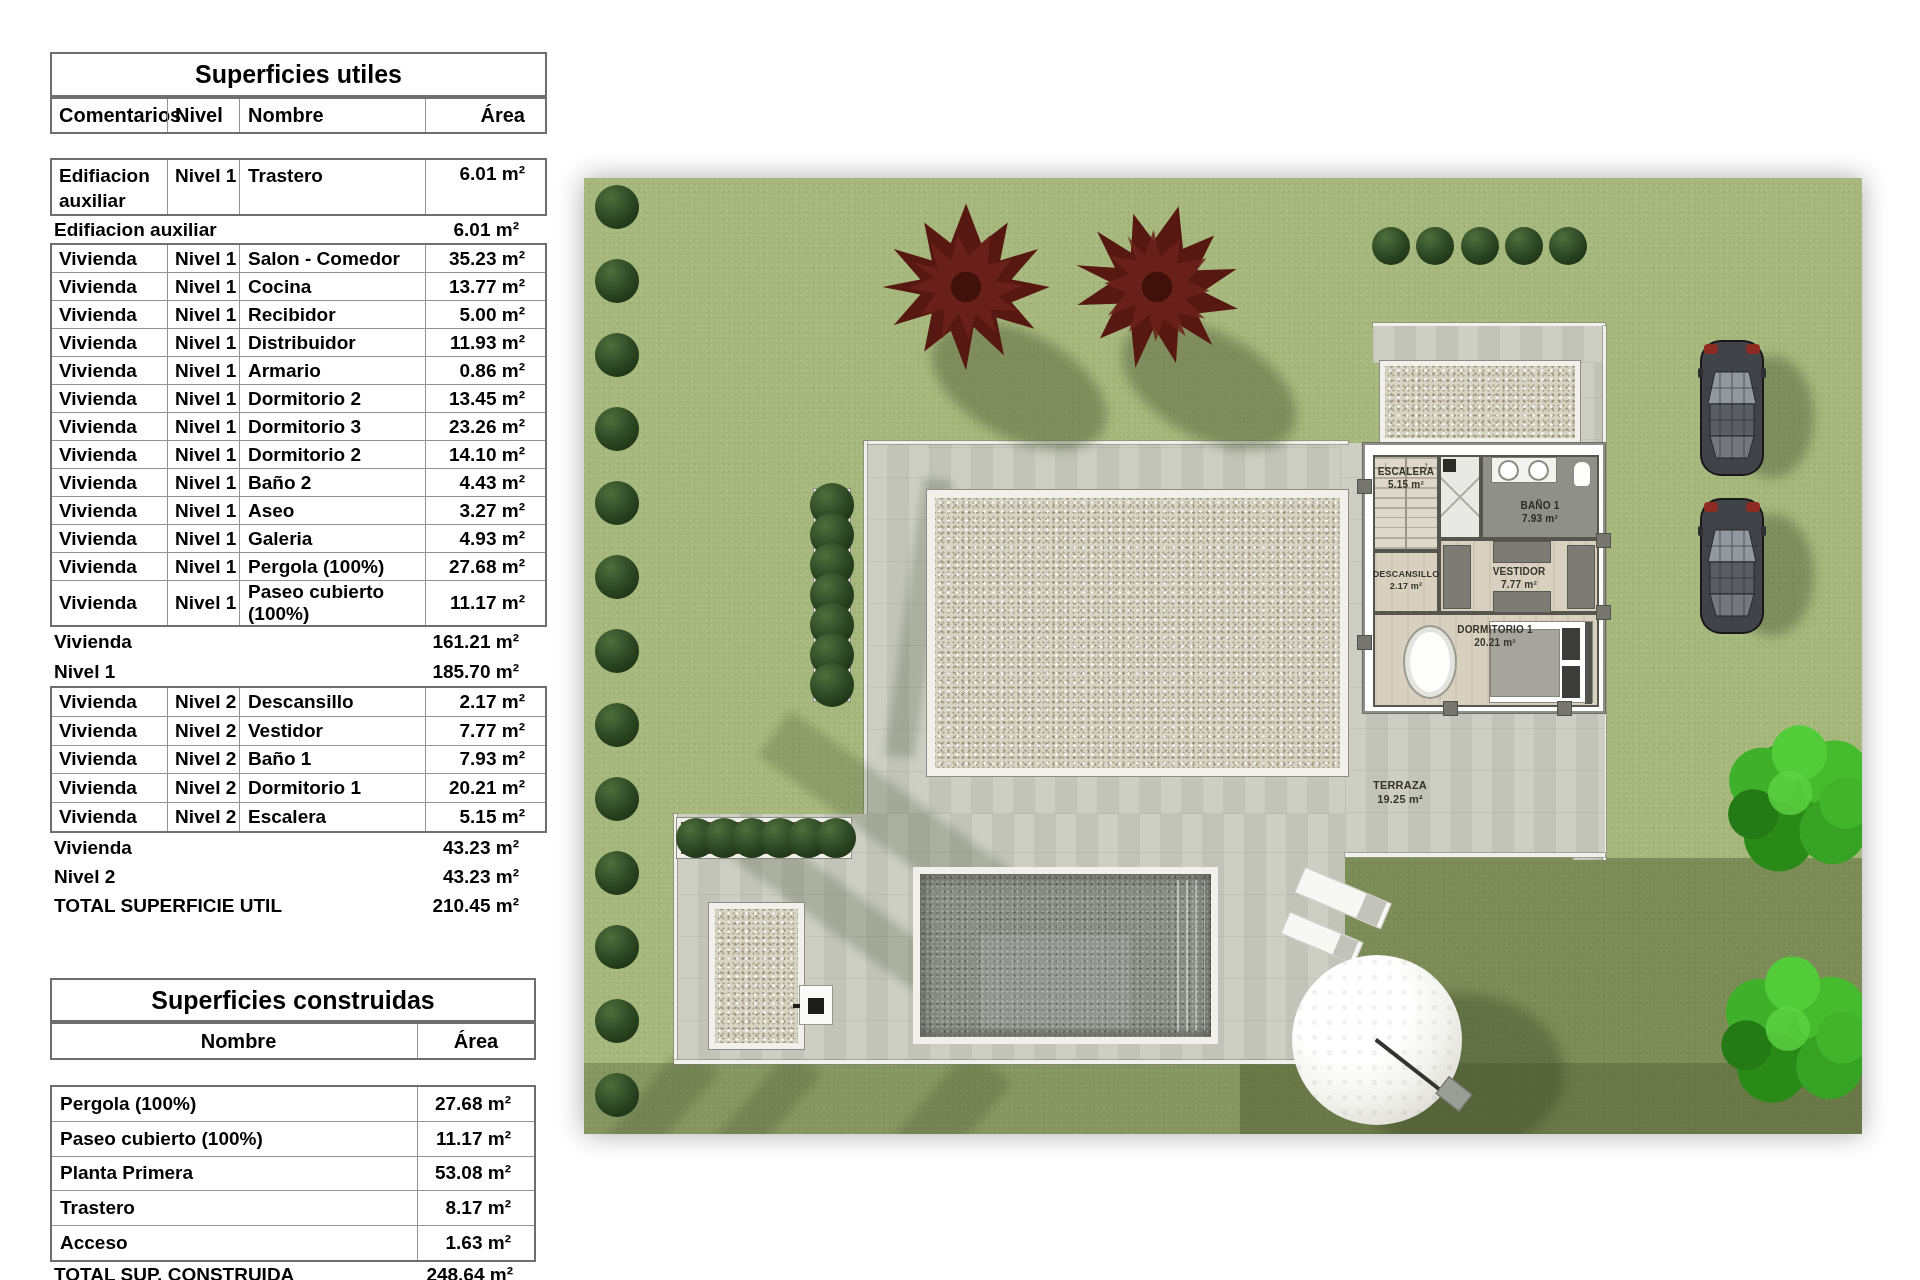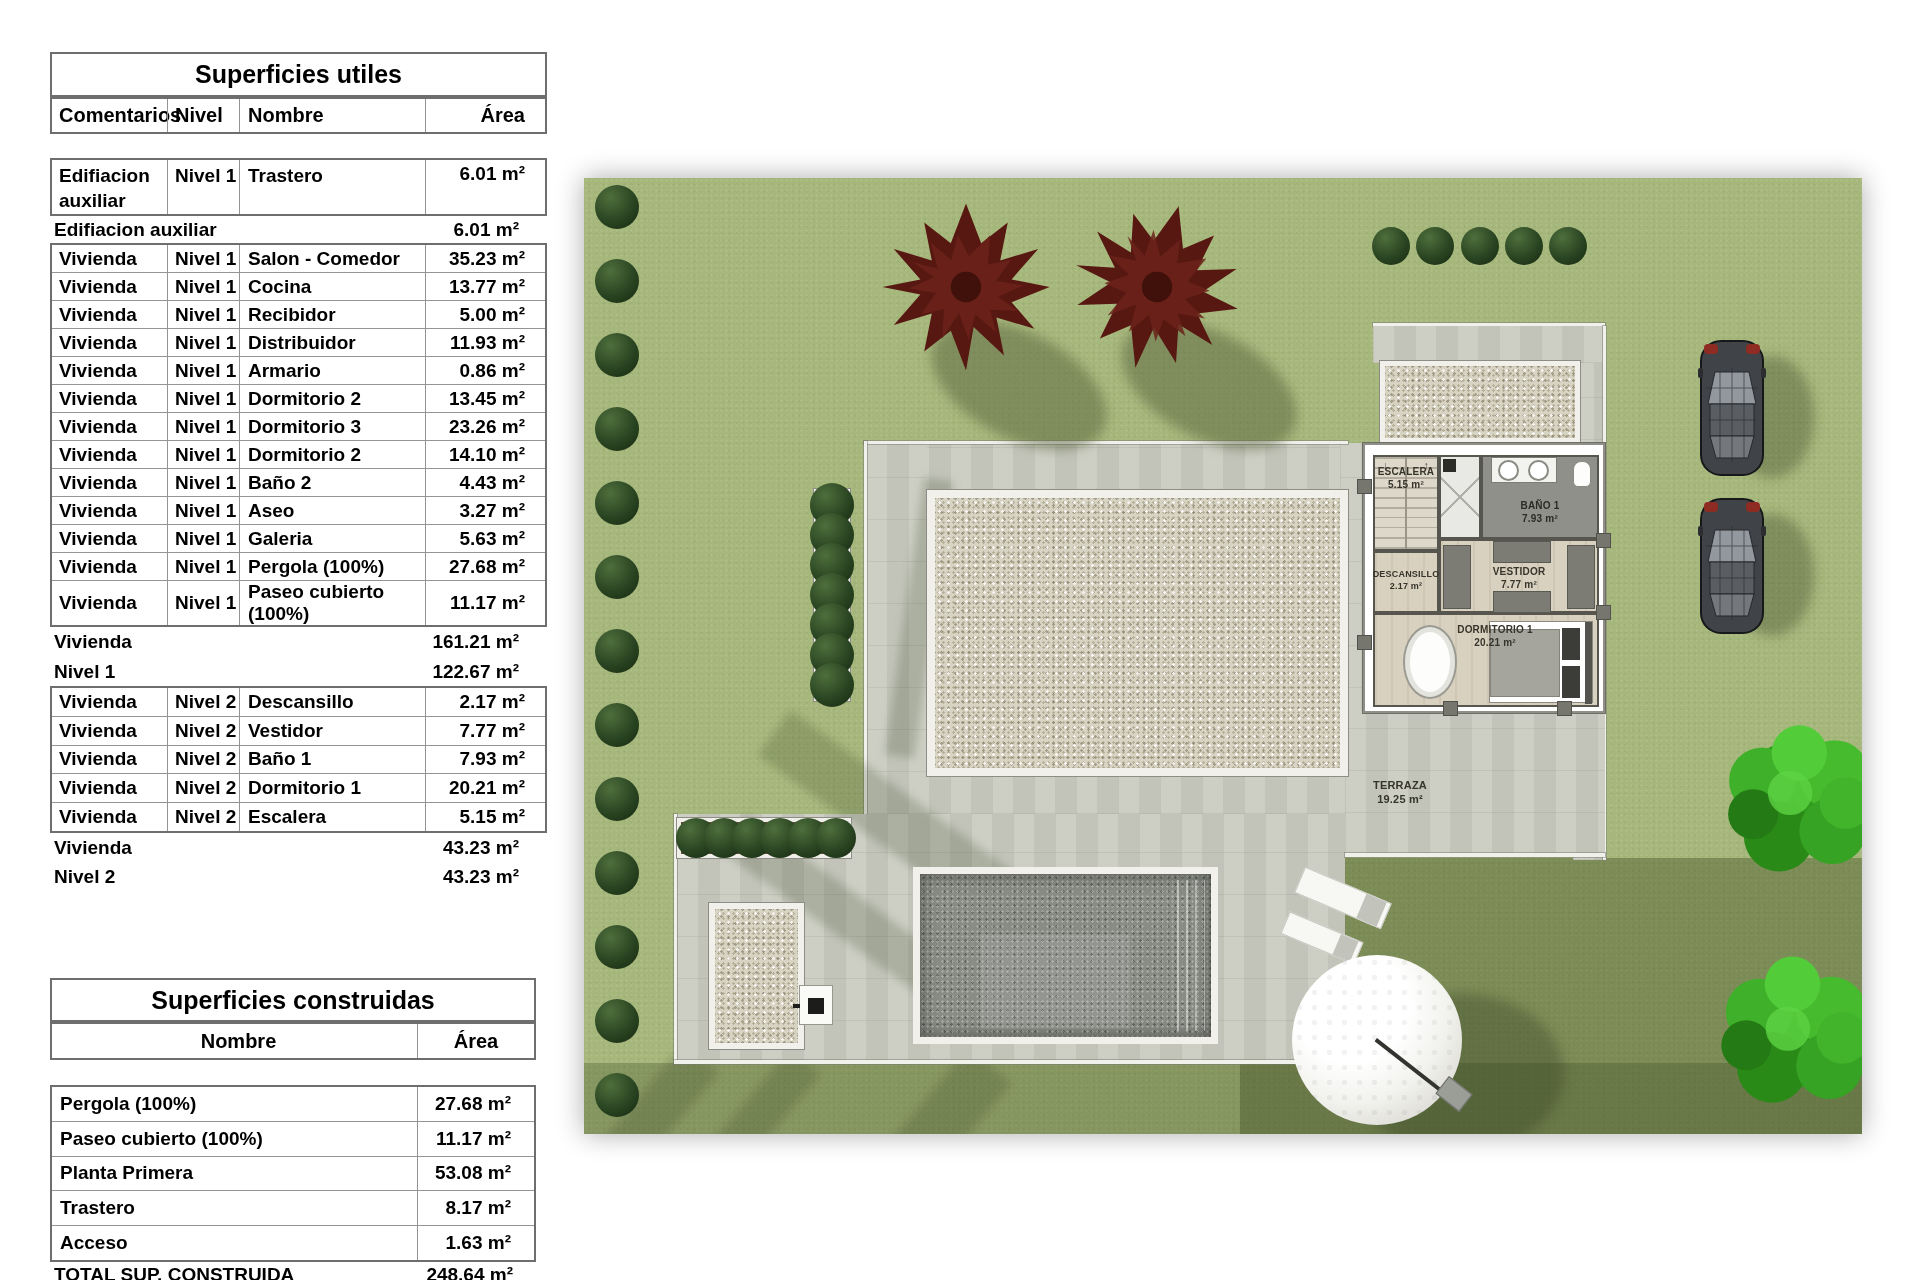--- a/index.html
+++ b/index.html
@@ -156,42 +156,42 @@
     <div class="tr">
         <span class="cell c-com">Vivienda</span>
         <span class="cell c-niv cdiv">Nivel 1</span>
         <span class="cell c-nom cdiv">Aseo</span>
         <span class="cell c-area cdiv">3.27 m²</span>
       </div>
     <div class="tr">
         <span class="cell c-com">Vivienda</span>
         <span class="cell c-niv cdiv">Nivel 1</span>
         <span class="cell c-nom cdiv">Galeria</span>
-        <span class="cell c-area cdiv">5.63 m²</span>
+        <span class="cell c-area cdiv">4.93 m²</span>
       </div>
     <div class="tr">
         <span class="cell c-com">Vivienda</span>
         <span class="cell c-niv cdiv">Nivel 1</span>
         <span class="cell c-nom cdiv">Pergola (100%)</span>
         <span class="cell c-area cdiv">27.68 m²</span>
       </div>
     <div class="tr">
         <span class="cell c-com">Vivienda</span>
         <span class="cell c-niv cdiv">Nivel 1</span>
         <span class="cell c-nom cdiv">Paseo cubierto (100%)</span>
         <span class="cell c-area cdiv">11.17 m²</span>
       </div>
   </div>
   <div class="abs sumrow" style="left:50px;top:627px;width:497px;height:30px">
     <span class="slbl">Vivienda</span>
     <span class="sval">161.21 m²</span>
   </div>
   <div class="abs sumrow" style="left:50px;top:657px;width:497px;height:29px">
     <span class="slbl">Nivel 1</span>
-    <span class="sval">122.67 m²</span>
+    <span class="sval">185.70 m²</span>
   </div>
 
   <div class="abs tbox tblock" style="left:50px;top:686px;width:497px;height:147px">
     <div class="tr">
         <span class="cell c-com">Vivienda</span>
         <span class="cell c-niv cdiv">Nivel 2</span>
         <span class="cell c-nom cdiv">Descansillo</span>
         <span class="cell c-area cdiv">2.17 m²</span>
       </div>
     <div class="tr">
@@ -219,20 +219,24 @@
         <span class="cell c-area cdiv">5.15 m²</span>
       </div>
   </div>
   <div class="abs sumrow" style="left:50px;top:833px;width:497px;height:29px">
     <span class="slbl">Vivienda</span>
     <span class="sval">43.23 m²</span>
   </div>
   <div class="abs sumrow" style="left:50px;top:862px;width:497px;height:29px">
     <span class="slbl">Nivel 2</span>
     <span class="sval">43.23 m²</span>
+  </div>
+  <div class="abs sumrow" style="left:50px;top:891px;width:497px;height:30px">
+    <span class="slbl">TOTAL SUPERFICIE UTIL</span>
+    <span class="sval">210.45 m²</span>
   </div>
 
   <div class="abs tbox ttl" style="left:50px;top:978px;width:486px;height:44px">
     <span>Superficies construidas</span>
   </div>
   <div class="abs tbox thead" style="left:50px;top:1022px;width:486px;height:38px">
     <span class="cell t2-nom" style="justify-content:center">Nombre</span>
     <span class="cell t2-area cdiv" style="justify-content:center;padding-right:0">Área</span>
   </div>
   <div class="abs tbox tblock" style="left:50px;top:1085px;width:486px;height:177px">

